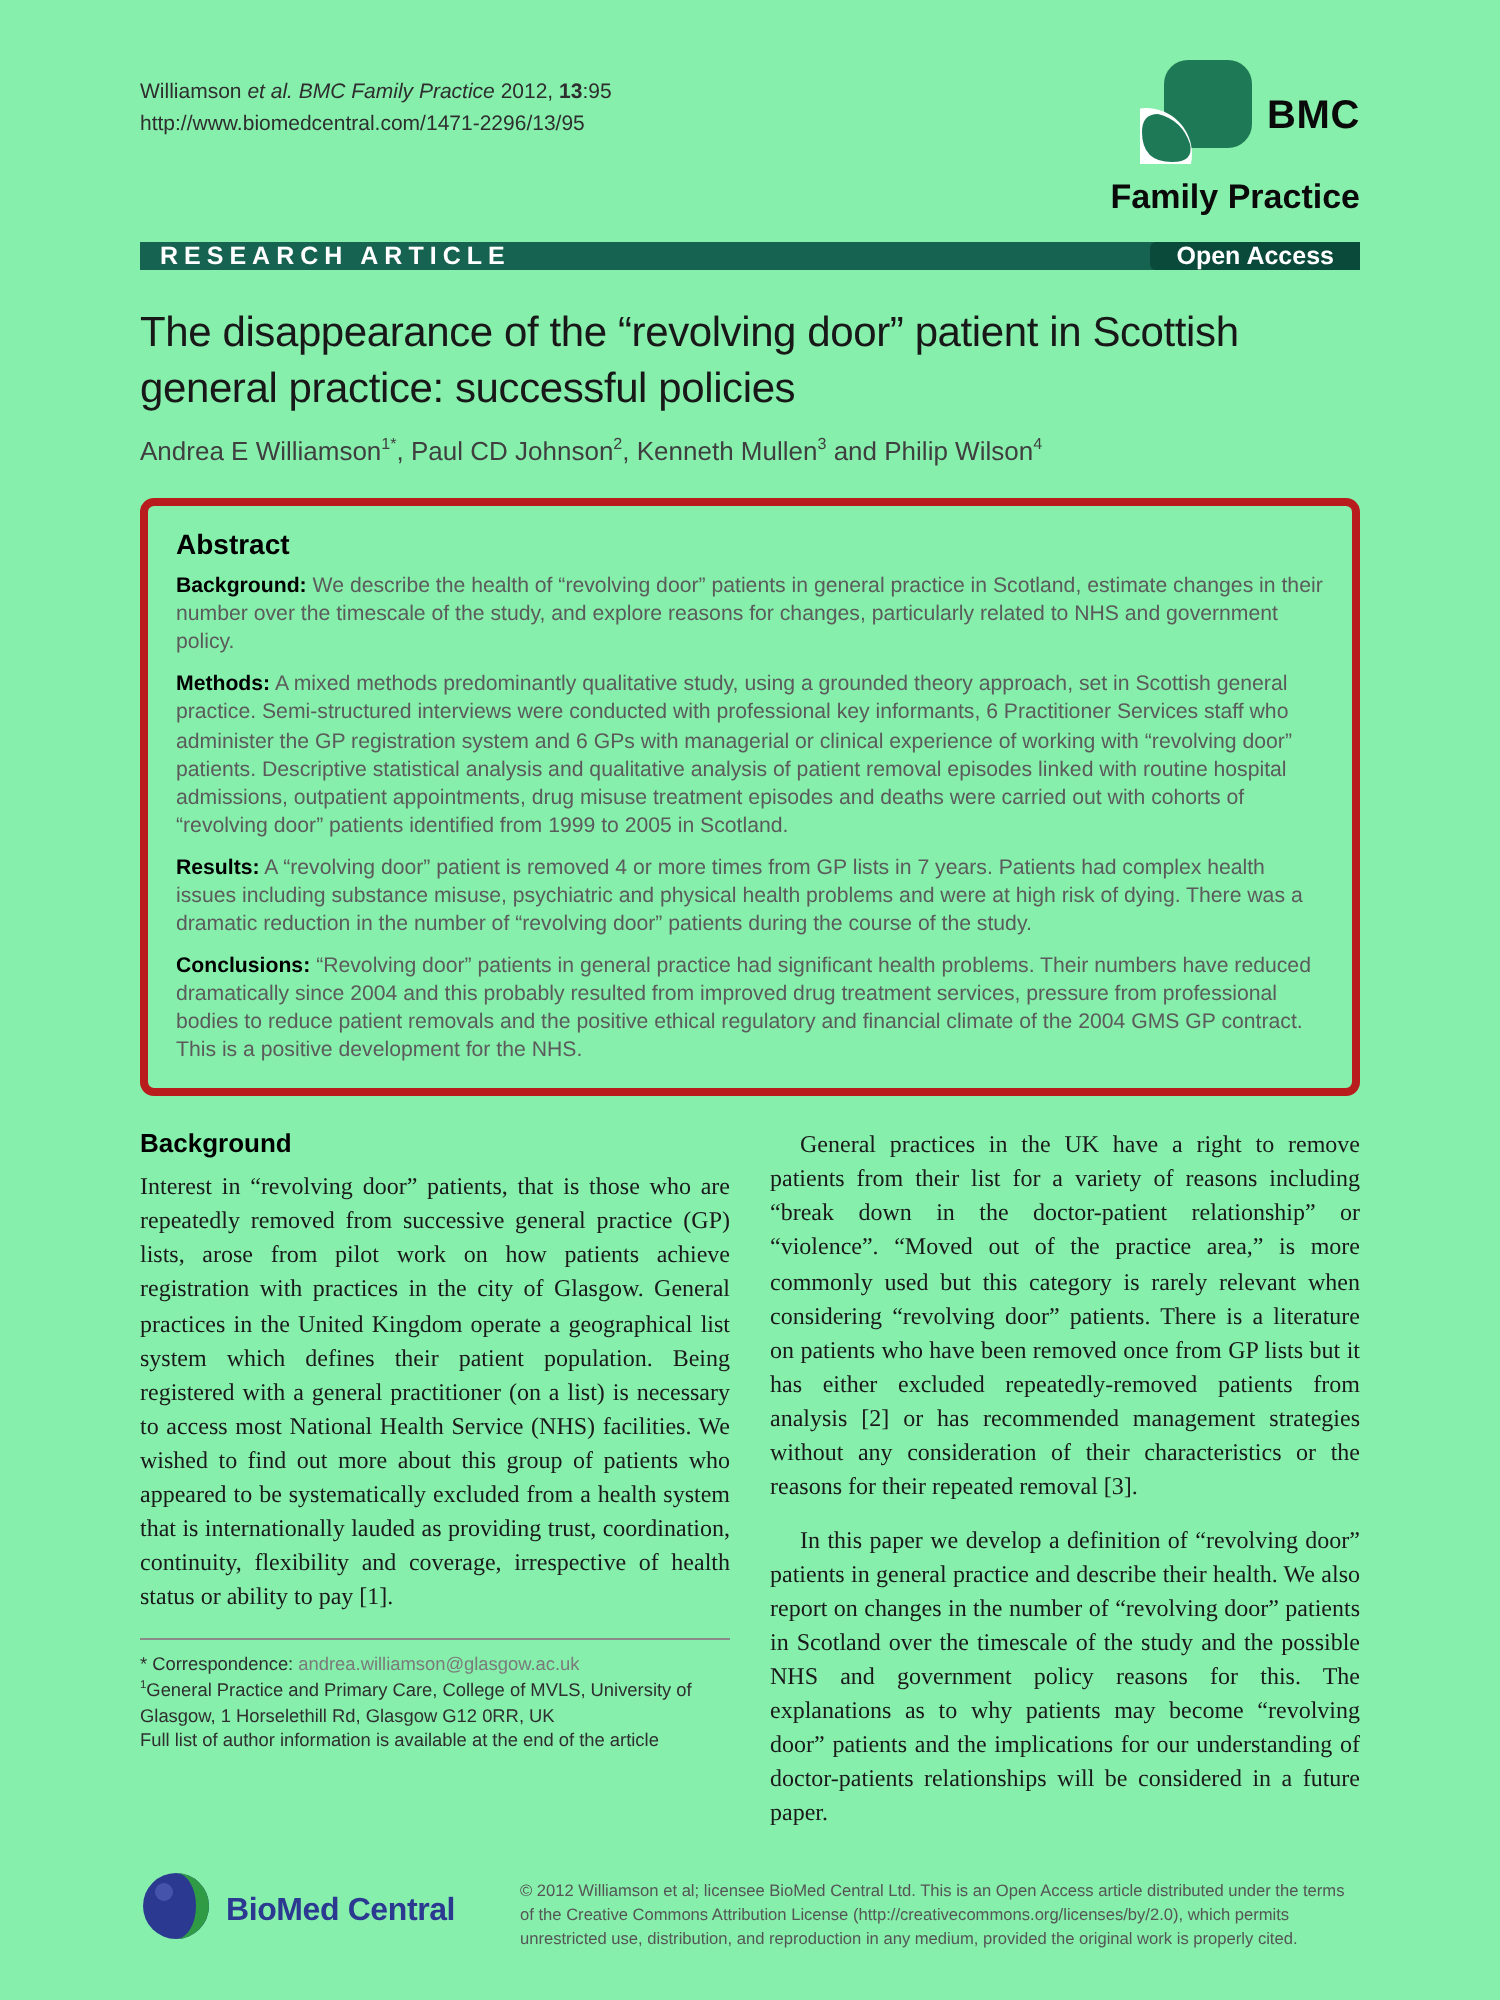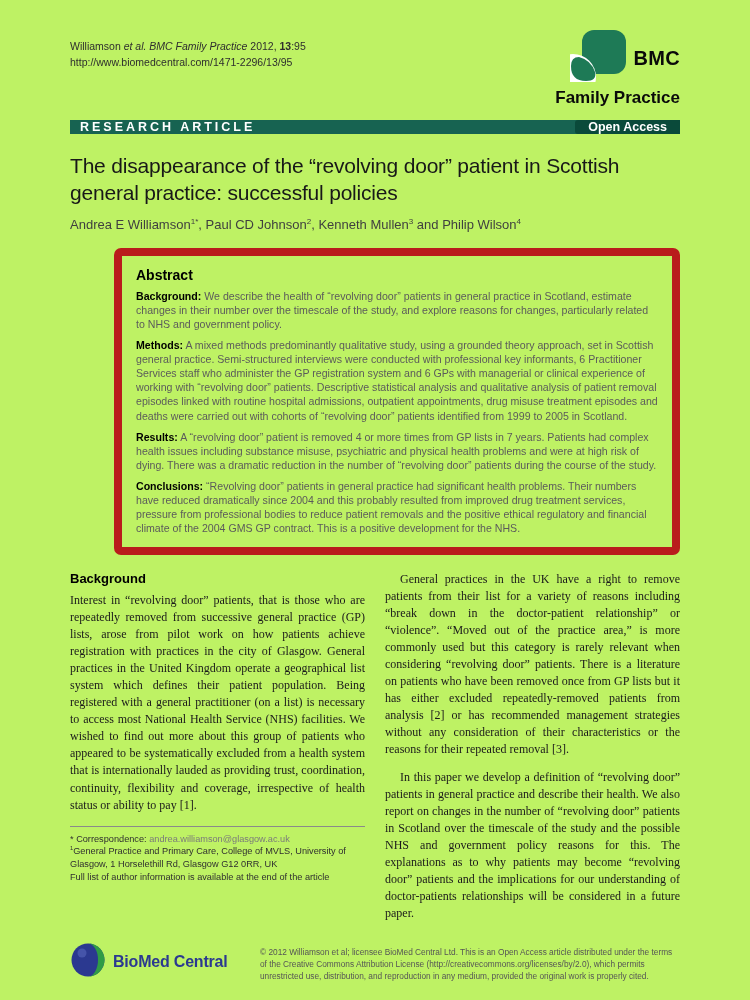--- a/index.html
+++ b/index.html
@@ -1,18 +1,18 @@
 <!DOCTYPE html>
 <html><head>
 <meta charset="utf-8">
 <style>
   * { margin:0; padding:0; box-sizing:border-box; }
   body { background:#e8e8e8; font-family:"Liberation Sans", sans-serif; }
   .page {
-    width:750px; height:1000px; background:#bef264; margin:0 auto;
+    width:750px; height:1000px; background:#86efac; margin:0 auto;
     padding:30px 70px 24px; overflow:hidden;
     display:flex; flex-direction:column; position:relative;
   }
   
   .top-row { display:flex; justify-content:space-between; align-items:flex-start; }
   .cite { font-size:10.5px; color:#2e2e2e; line-height:1.55; padding-top:8px; }
   .cite .url { color:#2e2e2e; text-decoration:none; display:block; }
   .bmc-logo { display:flex; flex-direction:column; align-items:flex-end; }
   .bmc-top { display:flex; align-items:center; gap:8px;justify-content:flex-end; }
   .bmc-acro { font-size:20px; font-weight:bold; color:#0a0a0a; letter-spacing:0.3px; }
@@ -23,22 +23,22 @@
   .banner-left { font-weight:bold; font-size:12.5px; letter-spacing:3px; padding:0 10px;
                  display:flex; align-items:center; }
   .banner-right { background:#0a4a3a; font-weight:bold; font-size:12.5px; padding:0 13px;
                   display:flex; align-items:center; border-radius:3px 0 0 3px; }
   
   .title { margin-top:18px; font-size:21px; line-height:1.3; font-weight:400;
            color:#181818; letter-spacing:-0.2px; }
   .authors { margin-top:10px; font-size:13px; color:#3f3f3f; }
   sup { vertical-align:super; font-size:0.62em; }
   
-  .abstract { margin-top:16px; border:8px solid #b91c1c; border-radius:7px;
-              padding:11px 14px 5px;margin-left:44px; }
+  .abstract { margin-top:16px; border:4px solid #b91c1c; border-radius:7px;
+              padding:11px 14px 5px; }
   .abs-head { font-size:14px; font-weight:bold; color:#000; margin-bottom:6px; }
   .abs-sec { font-size:10.6px; line-height:1.33; color:#5b5b5b; margin-bottom:7px; }
   .abs-sec b { color:#000; }
   
   .columns { margin-top:16px; display:flex; gap:20px; }
   .col { width:295px; }
   .body-heading { font-size:13px; font-weight:bold; color:#000; margin-bottom:6px; }
   .body-text { font-family:"Liberation Serif", serif; font-size:12px; line-height:1.42;
                text-align:justify; color:#1a1a1a; margin-bottom:10px; }
   .indent { text-indent:15px; }

